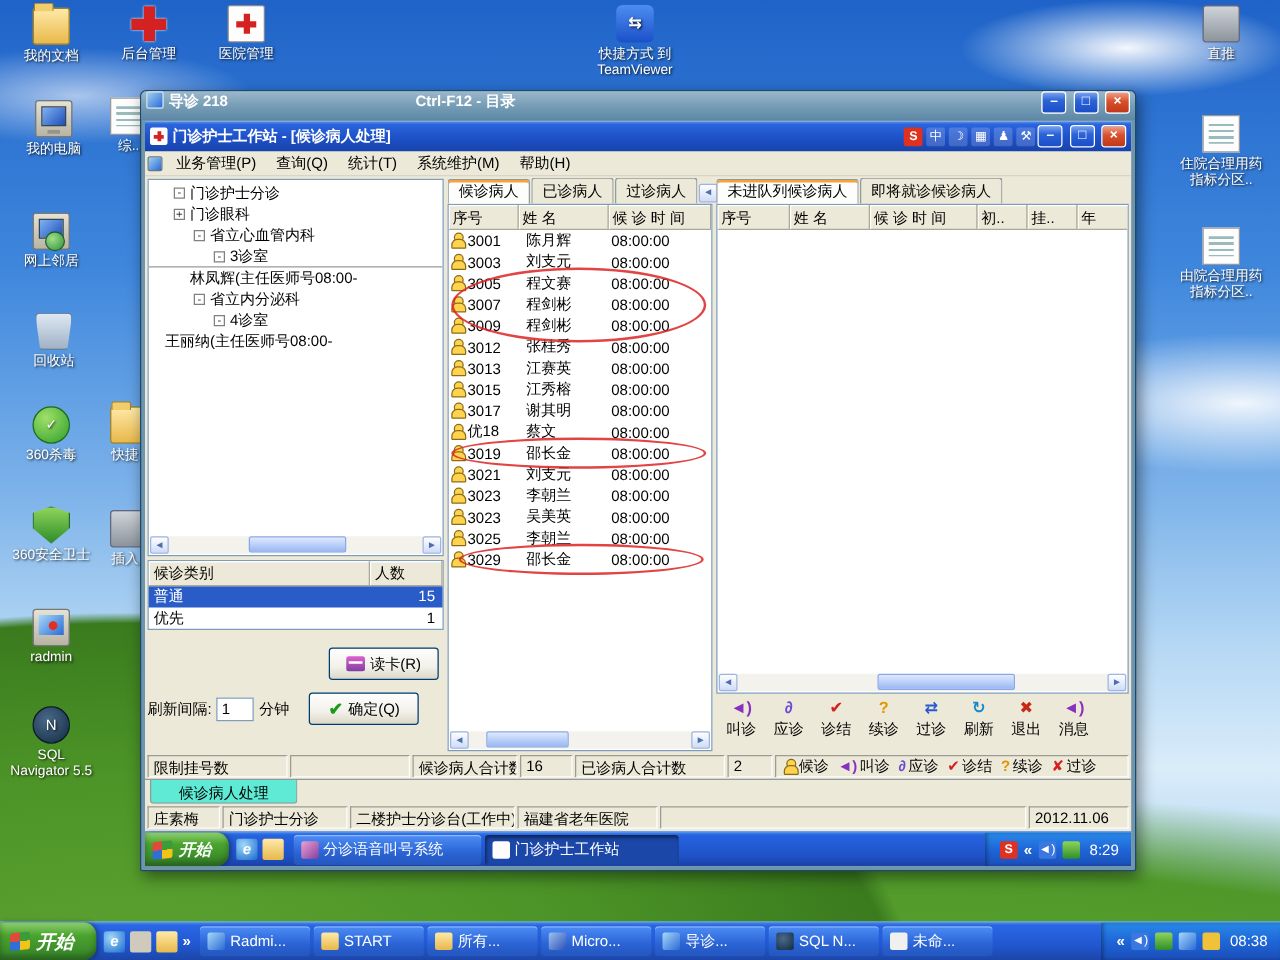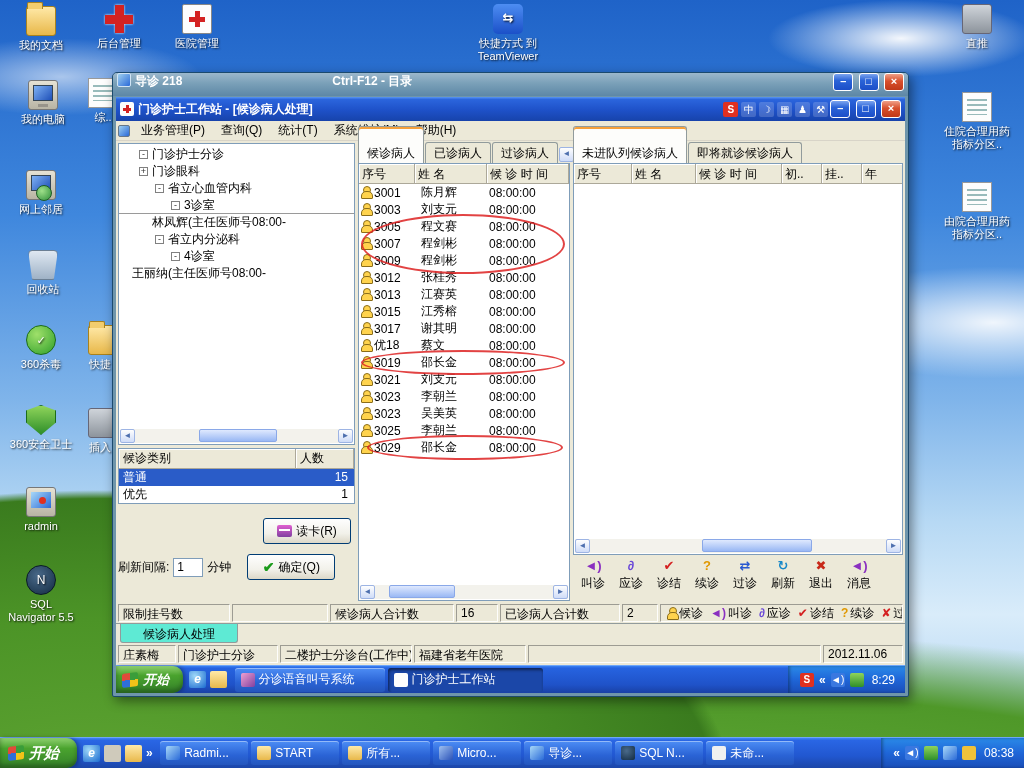--- a/index.html
+++ b/index.html
@@ -143,21 +143,21 @@
   .interval-row { margin-top:10px; display:flex; align-items:center; gap:4px; }
   .interval-row input { width:30px; height:19px; border:1px solid #7f9db9; font-size:12px; padding:1px 3px;
       font-family:inherit; }
   .interval-row .xpbtn { margin-left:12px; }
   .chk { color:#1a9a1a; font-weight:bold; font-size:14px; }
 
   
   .tabs-row { height:20px; display:flex; align-items:flex-end; }
   .tab { padding:2px 8px 1px; border:1px solid #919b9c; border-bottom:none; background:#ece9d8;
       border-radius:3px 3px 0 0; margin-right:1px; white-space:nowrap; }
-  .tab.active { background:#fdfdfb; padding-top:18px; position:relative; z-index:2; box-shadow:inset 0 2px 0 #f6a13c; }
+  .tab.active { background:#fdfdfb; padding-top:1px; position:relative; z-index:2; box-shadow:inset 0 2px 0 #f6a13c; }
   .tab-arrows { margin-left:auto; display:flex; gap:1px; padding-bottom:1px; }
   .tab-arrows .sb-btn { height:15px; }
 
   
   .grid-box { flex:1; position:relative; overflow:hidden; }
   .grid-h { display:flex; height:20px; background:#ece9d8; border-bottom:1px solid #aca899; }
   .grid-h span { padding:2px 3px; border-right:1px solid #aca899; box-shadow:inset 1px 1px 0 #fff;
       white-space:nowrap; overflow:hidden; }
   .mid .grid-h span:nth-child(1){ width:56px; } .mid .grid-h span:nth-child(2){ width:72px; }
   .mid .grid-h span:nth-child(3){ width:82px; }
@@ -184,21 +184,21 @@
   .tico { height:17px; font-size:13px; font-weight:bold; white-space:nowrap; }
   .tbtn:nth-of-type(1) .tico{ color:#8a2fc0; } .tbtn:nth-of-type(2) .tico{ color:#6a48d8; }
   .tbtn:nth-of-type(3) .tico{ color:#d42020; } .tbtn:nth-of-type(4) .tico{ color:#e09800; }
   .tbtn:nth-of-type(5) .tico{ color:#2858d0; } .tbtn:nth-of-type(6) .tico{ color:#1888c8; }
   .tbtn:nth-of-type(7) .tico{ color:#c82818; } .tbtn:nth-of-type(8) .tico{ color:#8a2fc0; }
 
   
   .status1 { height:20px; display:flex; gap:2px; padding:1px 2px; align-items:stretch; }
   .scell { border:1px solid; border-color:#9d9c93 #fdfdfb #fdfdfb #9d9c93; padding:1px 4px; white-space:nowrap;
       overflow:hidden; }
-  .s-w1{ width:112px; } .s-w2{ width:96px; } .s-w3{ width:124px; } .s-w4{ width:42px; }
+  .s-w1{ width:112px; } .s-w2{ width:96px; } .s-w3{ width:84px; } .s-w4{ width:42px; }
   .s-w5{ width:120px; } .s-w6{ width:36px; }
   .legend { flex:1; display:flex; align-items:center; gap:7px; padding-left:6px; white-space:nowrap; }
   .leg-it { display:flex; align-items:center; gap:2px; }
   .leg-it .lg { font-weight:bold; font-size:12px; }
   .leg-it:nth-child(2) .lg{ color:#8a2fc0; } .leg-it:nth-child(3) .lg{ color:#6a48d8; }
   .leg-it:nth-child(4) .lg{ color:#d42020; } .leg-it:nth-child(5) .lg{ color:#e09800; }
   .leg-it:nth-child(6) .lg{ color:#d42020; }
   .sheetrow { height:20px; border-top:1px solid #919b9c; display:flex; }
   .sheettab { margin-left:4px; padding:2px 22px; border:1px solid #919b9c; border-top:none;
       border-radius:0 0 3px 3px; background:#5eead4; }

